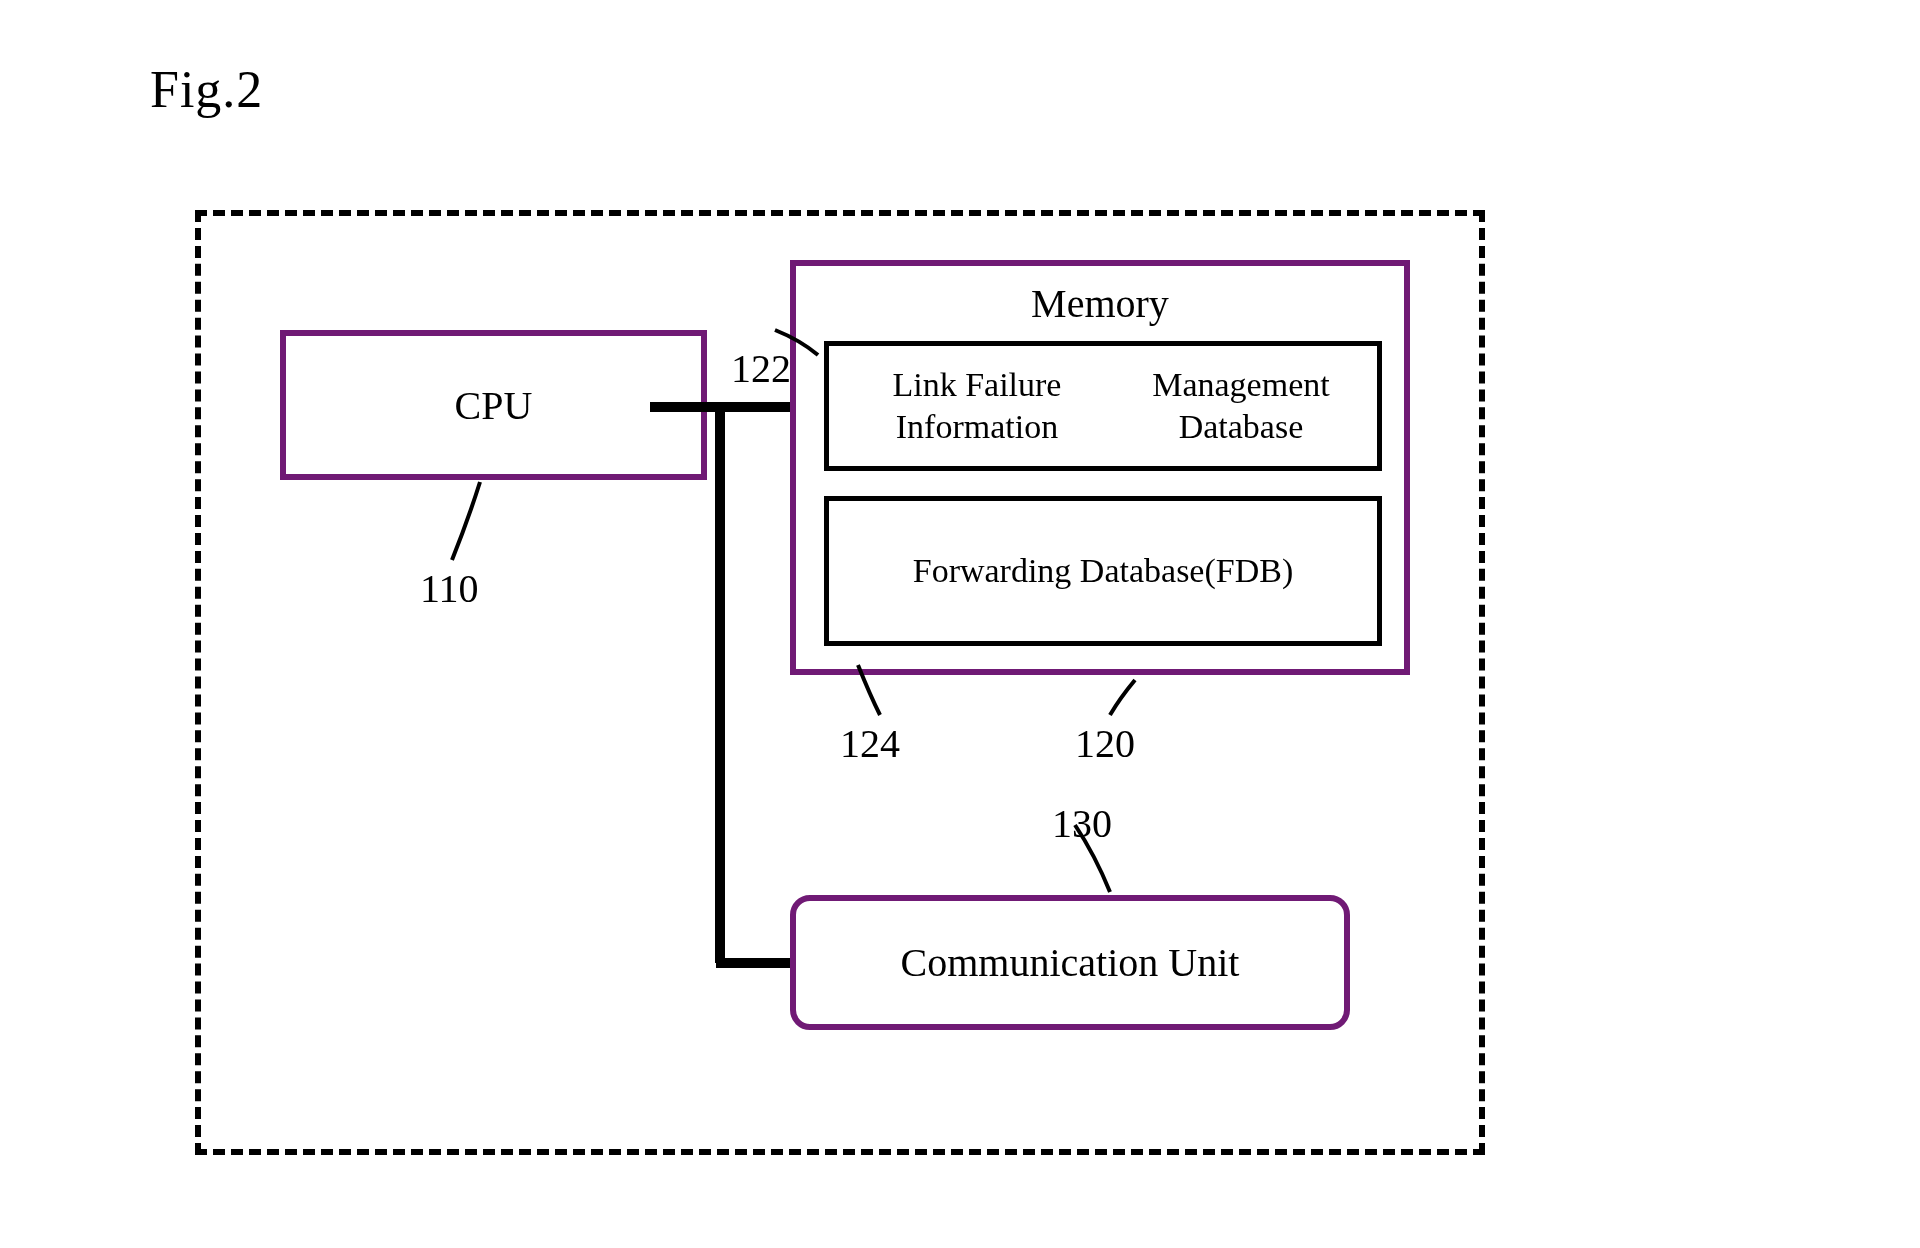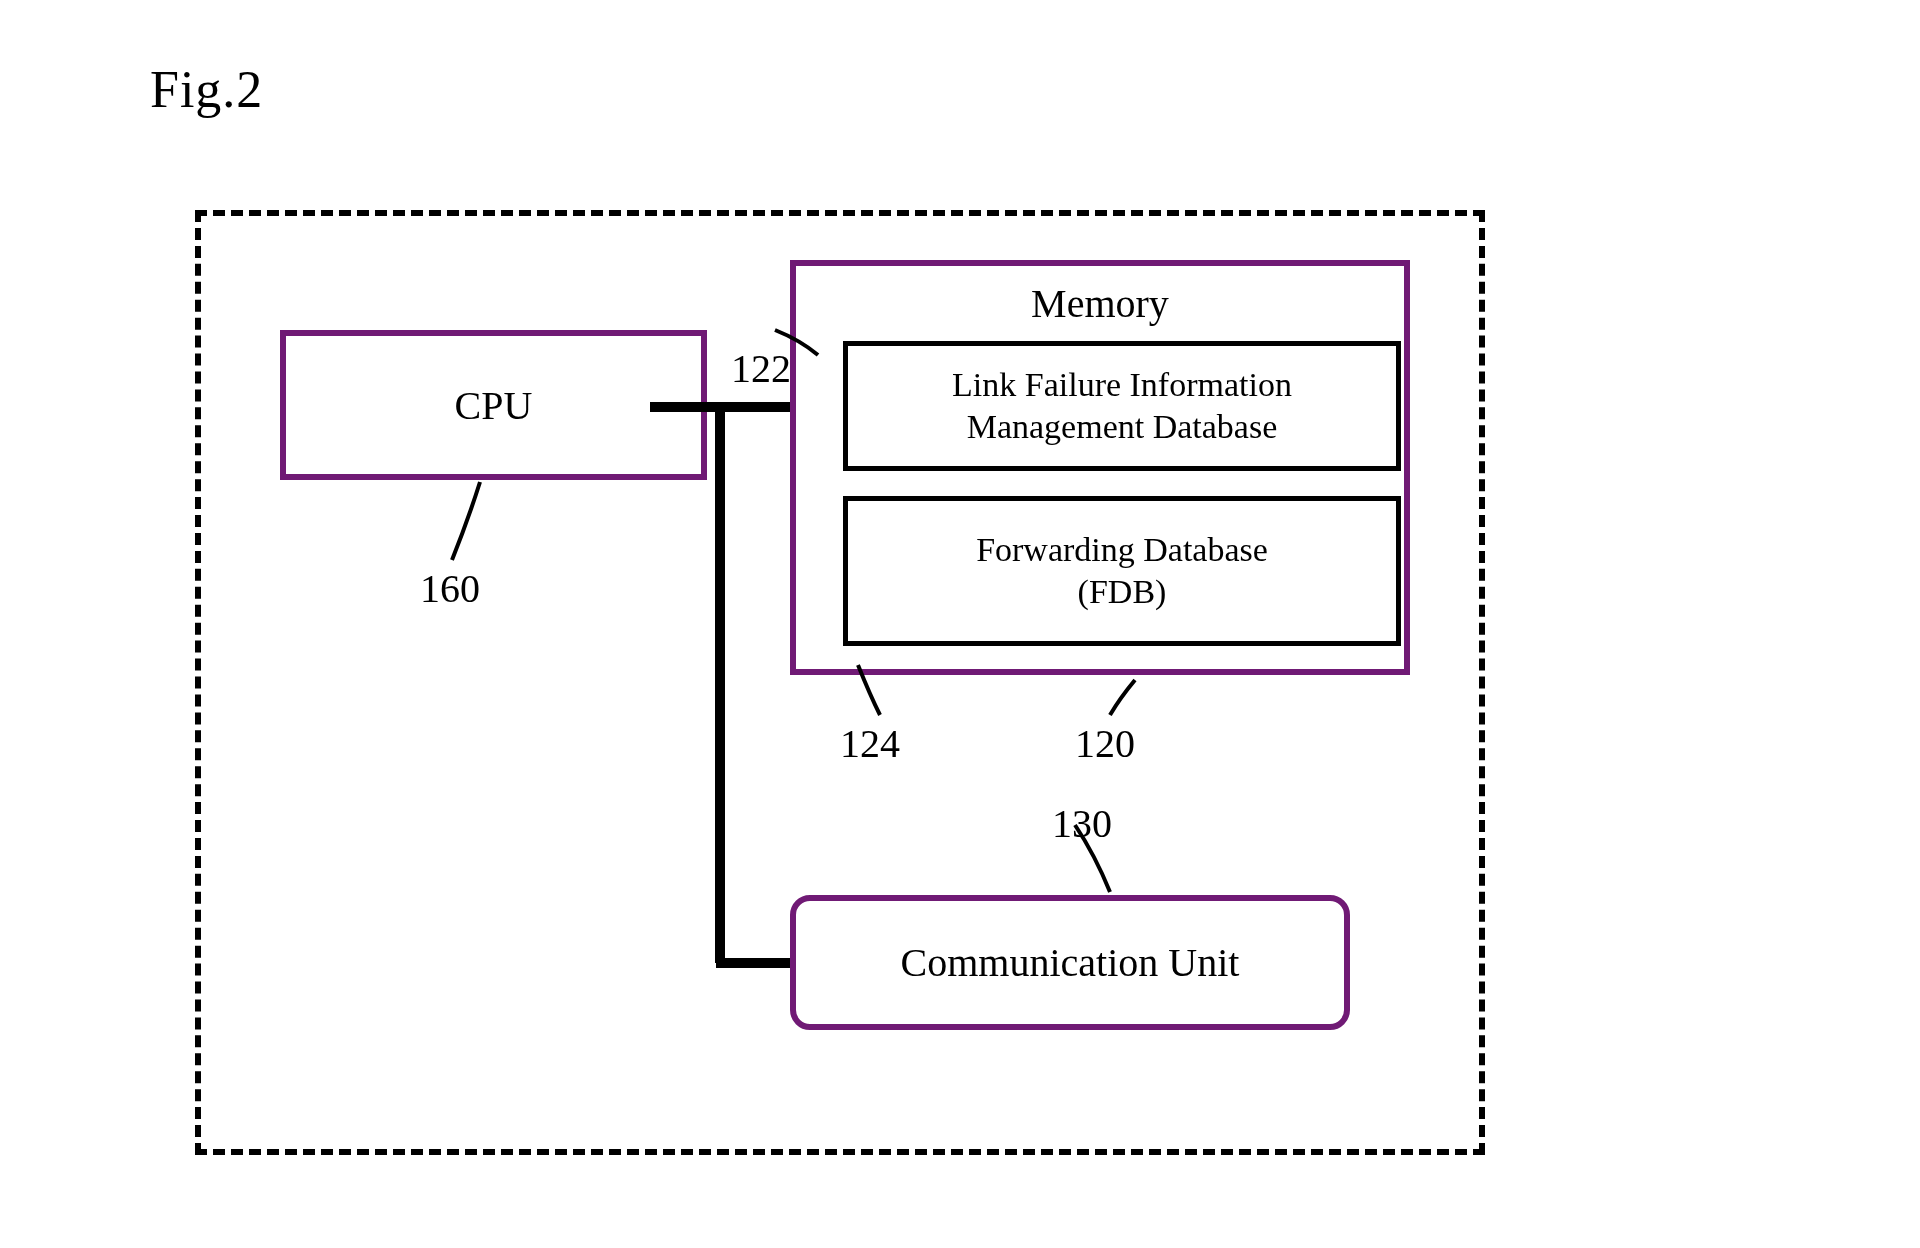--- a/index.html
+++ b/index.html
@@ -29,28 +29,27 @@
   .box {
     border: 6px solid #701a75;
     box-sizing: border-box;
     background: #fff;
   }
   .inner-box {
     border: 5px solid #000;
     box-sizing: border-box;
     background: #fff;
     display: flex;
-    flex-direction: column;
+    flex-direction: row;
     align-items: center;
     justify-content: center;
     text-align: center;
     font-size: 34px;
     line-height: 1.25;
     padding: 6px 10px;
-    margin-left: 19px;
   }
   .center-text {
     display: flex;
     align-items: center;
     justify-content: center;
     text-align: center;
   }
   .cpu-text { font-size: 40px; }
   .mem-title { font-size: 40px; text-align: center; }
   .comm-text { font-size: 40px; border-radius: 20px; }
@@ -81,21 +80,21 @@
     <div class="abs inner-box" style="left:28px; top:230px; width:558px; height:150px;">
       <span>Forwarding Database</span>
       <span>(FDB)</span>
     </div>
   </div>
 
   <div class="abs box center-text comm-text" style="left:790px; top:895px; width:560px; height:135px;">
     <span>Communication Unit</span>
   </div>
 
-  <div class="abs refnum" style="left:420px; top:565px;">160</div>
+  <div class="abs refnum" style="left:420px; top:565px;">110</div>
 
   <div class="abs refnum" style="left:731px; top:300px;margin-top:45px;">122</div>
 
   <div class="abs refnum" style="left:840px; top:720px;">124</div>
 
   <div class="abs refnum" style="left:1075px; top:720px;">120</div>
 
   <div class="abs refnum" style="left:1052px; top:800px;">130</div>
 
   <svg class="connector" width="1920" height="1248">

